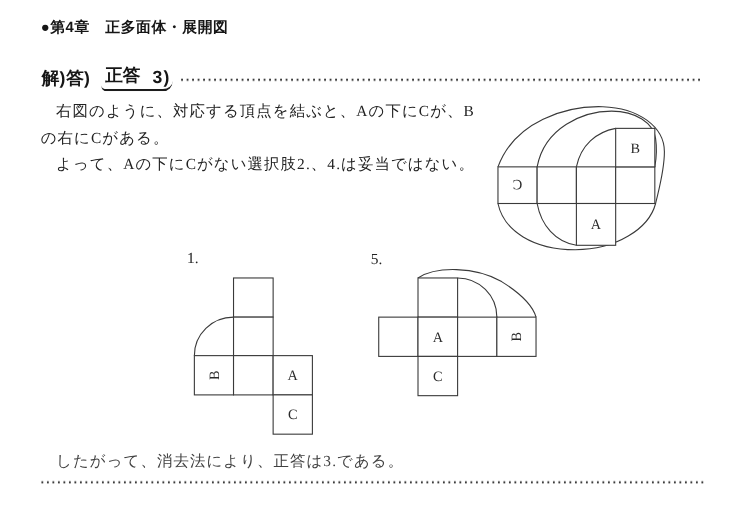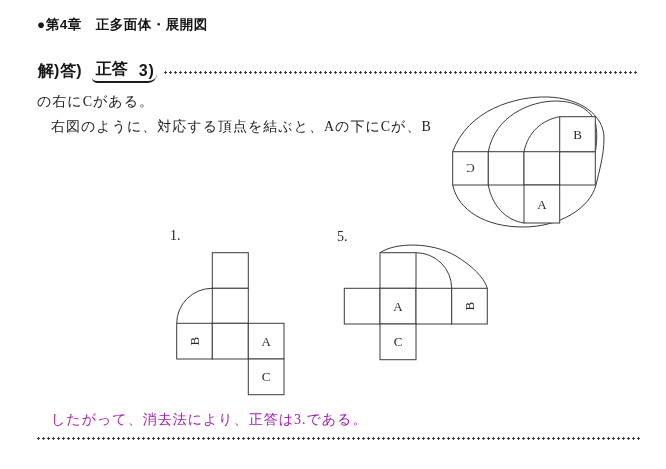--- a/index.html
+++ b/index.html
@@ -38,21 +38,21 @@
     background-size:5px 3px;background-repeat:repeat-x;background-position:0 center;
   }
   .para{position:absolute;left:37px;top:90px;width:420px;}
   .line{
     font-size:14px;line-height:24.6px;letter-spacing:1px;
     white-space:nowrap;color:#222222;
   }
   .indent{padding-left:14px;}
   .conclusion{
     position:absolute;left:37px;top:411px;width:560px;
-    font-size:14px;letter-spacing:1px;color:#a21caf;
+    font-size:14px;letter-spacing:1px;color:#404040;
   }
   .bottom-dots{
     position:absolute;left:36px;top:437px;width:604px;height:3px;
     background-image:radial-gradient(circle,#3d3d3d 1px,transparent 1.3px);
     background-size:5px 3px;background-repeat:repeat-x;background-position:0 center;
   }
   .figlabel{
     position:absolute;font-size:14px;color:#222222;
     font-family:"Liberation Serif","DejaVu Serif",serif;
   }
@@ -80,22 +80,23 @@
     </span>
     <span class="seitou">
       <span>正答</span>
       <span class="num">3</span>
       <span class="bparen">)</span>
     </span>
     <span class="dotfill"></span>
   </div>
 
   <div class="para">
+    <div class="line indent">右図のように、対応する頂点を結ぶと、Aの下にCが、B</div>
     <div class="line">の右にCがある。</div>
-    <div class="line indent">右図のように、対応する頂点を結ぶと、Aの下にCが、B</div>
+    <div class="line indent">よって、Aの下にCがない選択肢2.、4.は妥当ではない。</div>
   </div>
 
   <svg class="fig" style="left:438px;top:88px;" width="230" height="152" viewBox="0 0 230 152">
       <path d="M 14.7,97 C 20,122 47,139 85,139 C 122,139 152,120 158,97 C 161,84 166,67 166,50 C 166,27 142,10 110,9 C 77,8 30,22 14.7,63.7" class="fig-line"></path>
       <path d="M 50.3,63.7 C 57,28 92,13 118,13 C 140,13 156,24 158,38 C 159.5,48 158.5,57 157.3,63.7" class="fig-line"></path>
       <path d="M 86,63.7 C 90,44 104,32 121.7,28.7" class="fig-line"></path>
       <path d="M 50.3,97 C 54,117 67,132 86,135" class="fig-line"></path>
       <rect x="14.7" y="63.7" width="35.6" height="33.3" class="fig-rect"></rect>
       <text x="32.5" y="80.35" transform="rotate(180 32.5 80.35)" class="fig-letter">C</text>
       <rect x="50.3" y="63.7" width="35.7" height="33.3" class="fig-rect"></rect>

